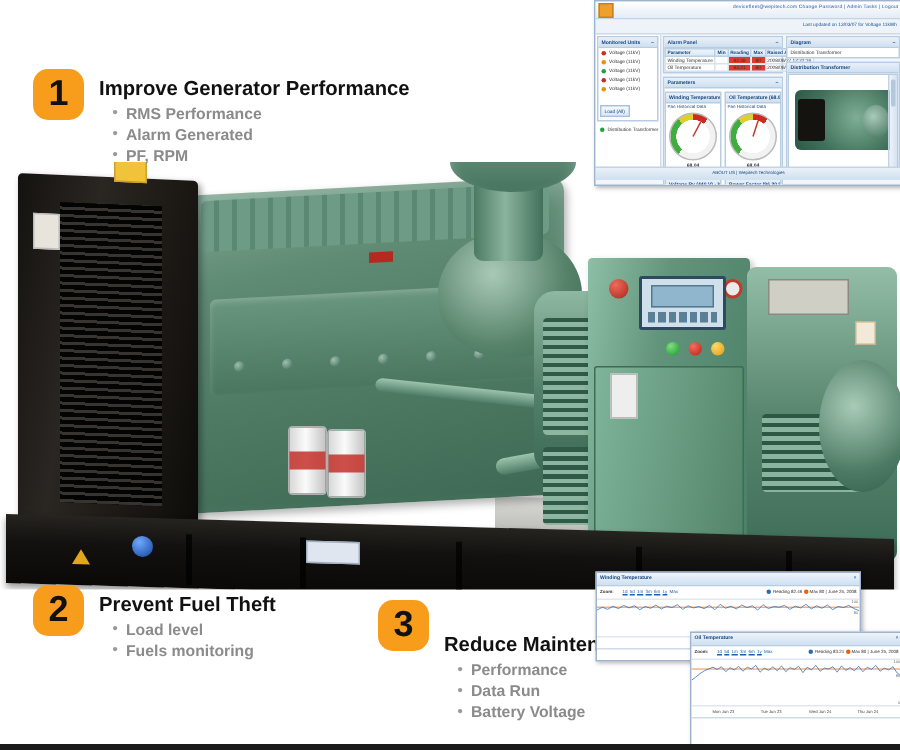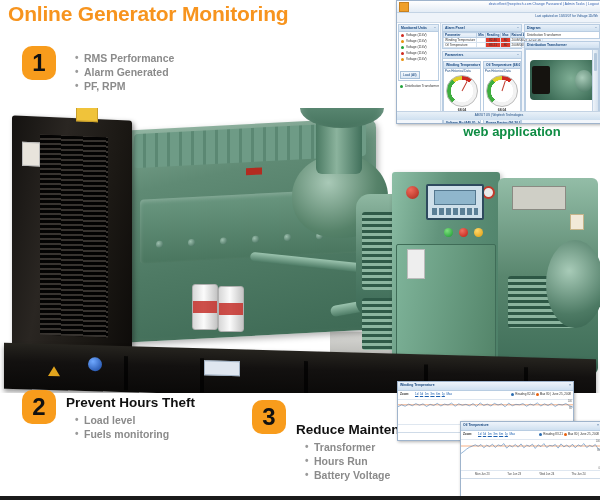--- a/index.html
+++ b/index.html
@@ -420,21 +420,20 @@
   }
   .ch-bottom{
     background:#fff;border-top:1px solid #cfdbe8;
   }
 </style>
 </head>
 <body>
 
 <div id="root">
 
-  <div class="page-title">Online Generator Monitoring</div>
 
   <div id="genset-photo">
     <div class="ph grey-floor"></div>
 
     <div class="ph engine">
       <div class="engine-top"></div>
       <div class="engine-mid"></div>
       <div class="red-tag"></div>
       <div class="engine-bolt" style="left:30px;top:112px;"></div>
       <div class="engine-bolt" style="left:62px;top:112px;"></div>
@@ -501,46 +500,47 @@
       <div class="skid-notch" style="left:196px;"></div>
       <div class="skid-notch" style="left:300px;"></div>
       <div class="skid-notch" style="left:420px;"></div>
       <div class="skid-notch" style="left:520px;"></div>
     </div>
   </div>
 
   <div class="feature" id="feature-1">
     <div class="badge">1</div>
     <div class="feat-body">
+      <div class="feat-title">Improve Generator Performance</div>
       <ul class="feat-list">
         <li><span class="bullet">•</span><span>RMS Performance</span></li>
         <li><span class="bullet">•</span><span>Alarm Generated</span></li>
         <li><span class="bullet">•</span><span>PF, RPM</span></li>
       </ul>
     </div>
   </div>
 
   <div class="feature" id="feature-2">
     <div class="badge">2</div>
     <div class="feat-body">
-      <div class="feat-title">Prevent Hours Theft</div>
+      <div class="feat-title">Prevent Fuel Theft</div>
       <ul class="feat-list">
         <li><span class="bullet">•</span><span>Load level</span></li>
         <li><span class="bullet">•</span><span>Fuels monitoring</span></li>
       </ul>
     </div>
   </div>
 
   <div class="feature" id="feature-3">
     <div class="badge">3</div>
     <div class="feat-body">
       <div class="feat-title">Reduce Maintenance Costs</div>
       <ul class="feat-list">
-        <li><span class="bullet">•</span><span>Transformer</span></li>
-        <li><span class="bullet">•</span><span>Hours Run</span></li>
+        <li><span class="bullet">•</span><span>Performance</span></li>
+        <li><span class="bullet">•</span><span>Data Run</span></li>
         <li><span class="bullet">•</span><span>Battery Voltage</span></li>
       </ul>
     </div>
   </div>
 
   <div class="win" id="webapp-window">
     <div class="wa-topbar">
       <div class="wa-logo"></div>
       <div class="wa-toplinks">devicefleet@wepitech.com   Change Password  |  Admin Tasks  |  Logout</div>
     </div>
@@ -695,21 +695,20 @@
         </div>
       </div>
     </div>
 
     <div class="wa-footer">
       <span>ABOUT US  |  Wepitech Technologies</span>
     </div>
   </div>
 
   <div class="webapp-caption">
-    <div>web application</div>
   </div>
 
   <div class="win" id="chart-window-1">
     <div class="ch-title">
       <span class="t">Winding Temperature</span>
       <span class="x">×</span>
     </div>
     <div class="ch-toolbar">
       <span class="zoom-lbl">Zoom:</span>
       <span class="zoom-links">

